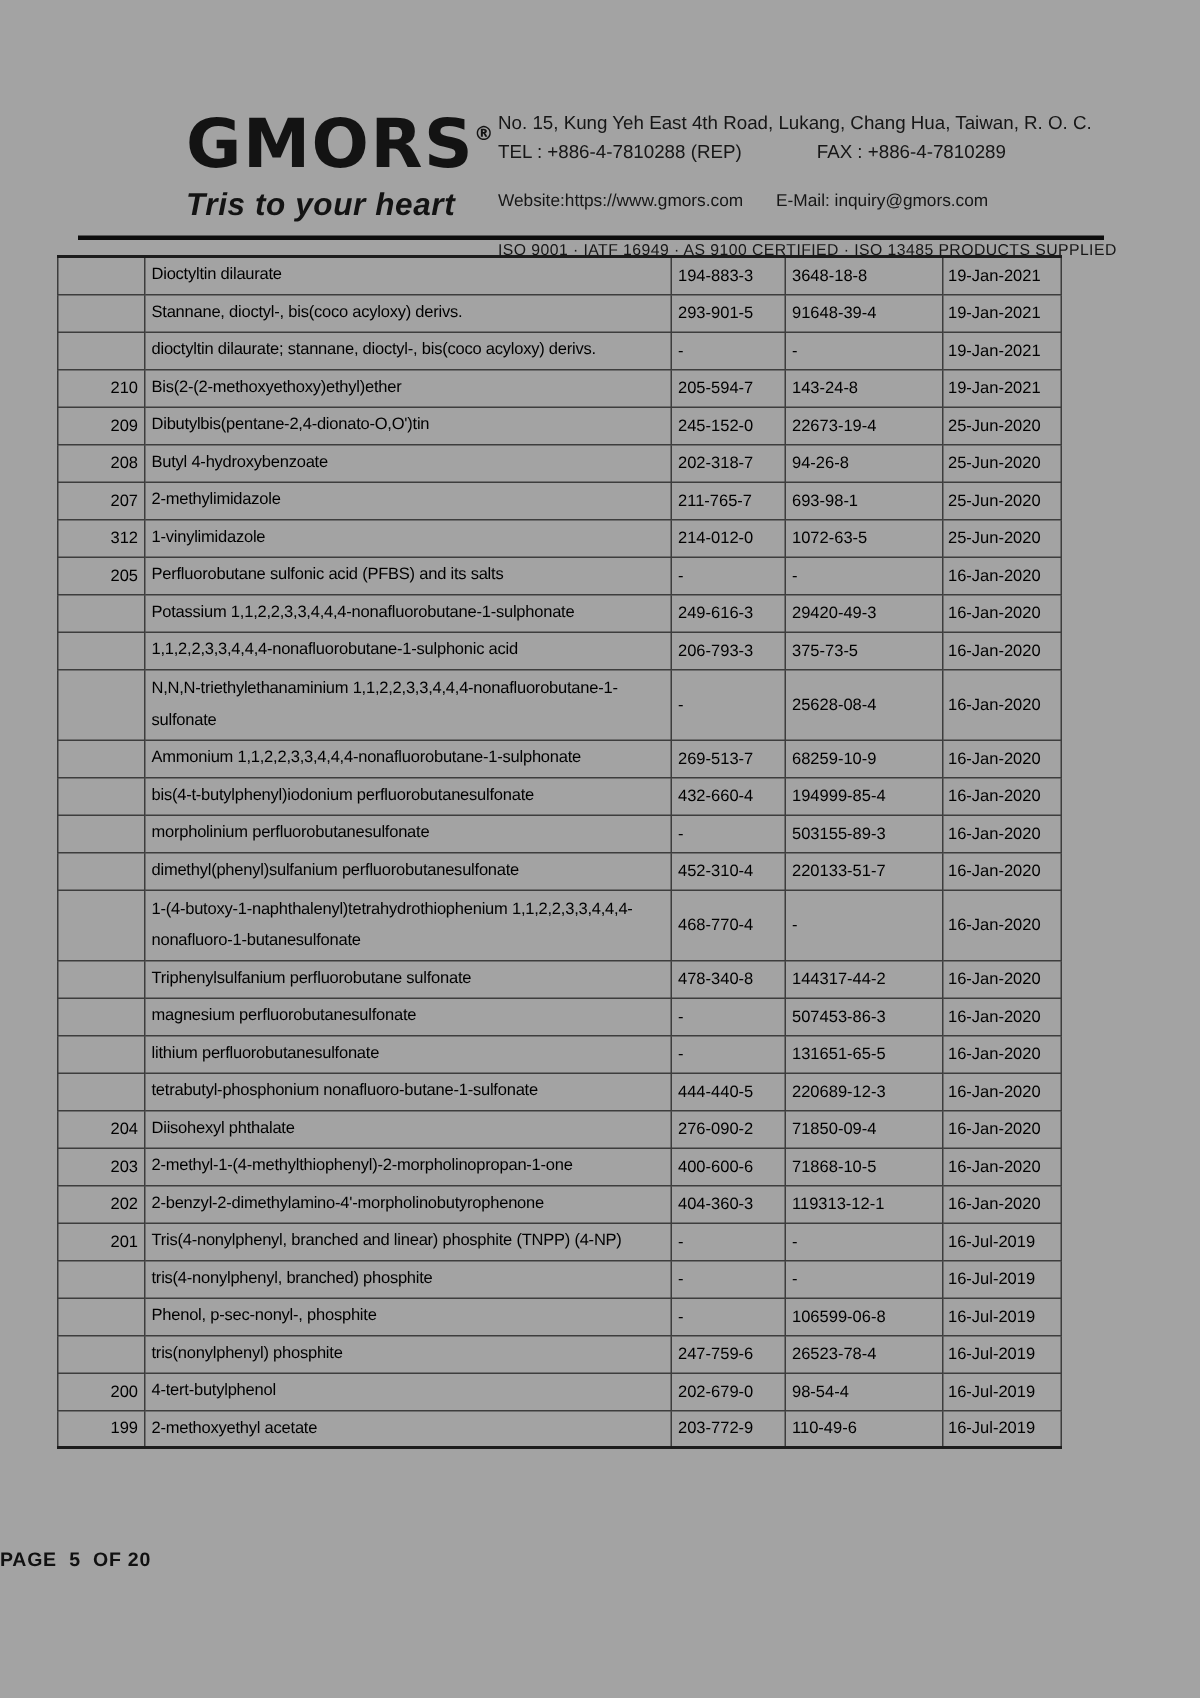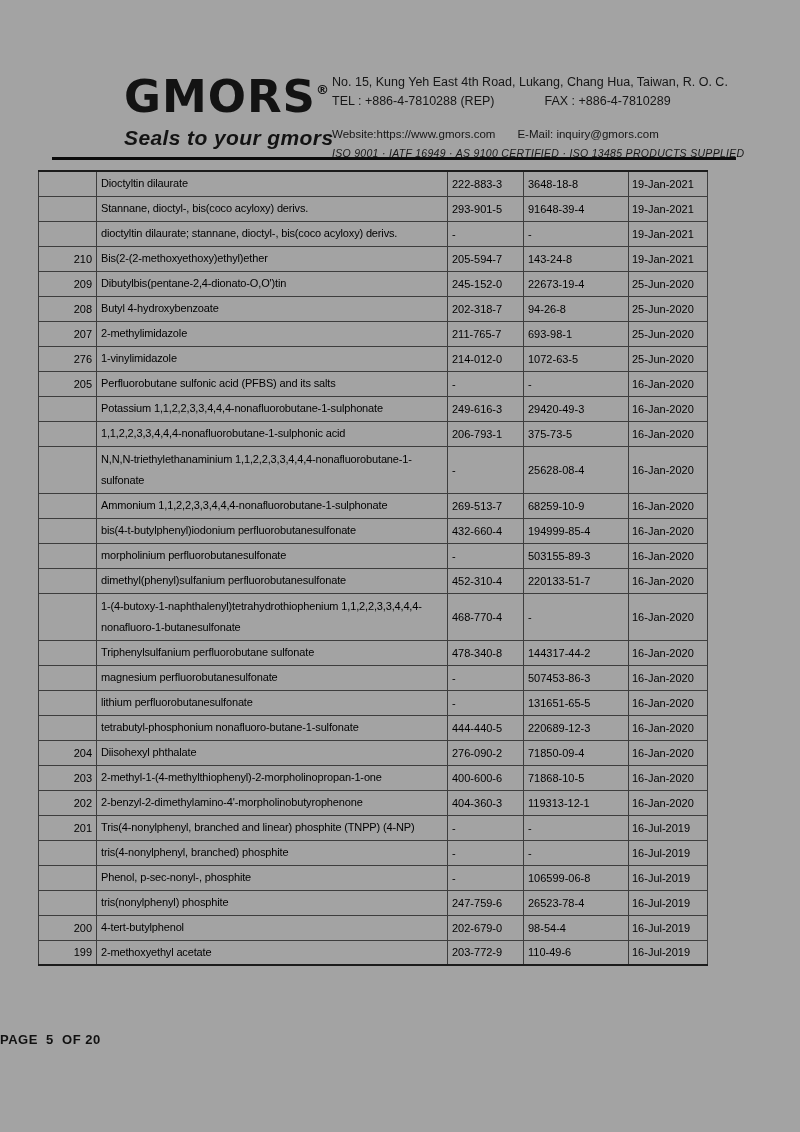--- a/index.html
+++ b/index.html
@@ -18,21 +18,21 @@
   .reg-mark { font-size:13px; vertical-align:18px; font-weight:bold; letter-spacing:0; }
   .tagline {
     font-style:italic; font-weight:bold; font-size:21px; line-height:24px;
     letter-spacing:0.4px; color:#131313; margin-top:5px; white-space:nowrap;
   }
   .company-block { position:absolute; left:332px; top:70px; width:420px; color:#161616; }
   .company-name { font-size:14px; font-weight:bold; line-height:17px; }
   .company-address { font-size:12.5px; line-height:15px; margin-top:5px; }
   .company-telfax { font-size:12.5px; line-height:15px; margin-top:4px; display:flex; gap:50px; }
   .company-webmail { font-size:11.5px; line-height:14px; margin-top:18px; display:flex; gap:22px; }
-  .company-certs { font-size:10.5px; font-style:italic; letter-spacing:0.3px; margin-top:6px; white-space:nowrap; }
+  .company-certs { font-size:10.5px; letter-spacing:0.3px; margin-top:20px; white-space:nowrap; }
   .header-rule { position:absolute; left:52px; top:157px; width:684px; height:3px; background:#0c0c0c; }
   
   table.substances {
     position:absolute; left:38px; top:170px; width:669px;
     border-collapse:collapse; table-layout:fixed;
     font-size:11px; color:#000;
     border-top:2px solid #1c1c1c; border-bottom:2px solid #1c1c1c;
     border-left:1px solid #2c2c2c; border-right:1px solid #2c2c2c;padding-left:33px;
   }
   td { border:1px solid #3d3d3d; height:25px; vertical-align:middle; padding:0 3px; overflow:hidden; }
@@ -48,21 +48,21 @@
     font-size:13px; font-weight:bold; letter-spacing:0.5px; white-space:pre; color:#111;
   }
 </style>
 </head>
 <body>
 
 <div class="page">
 
   <div class="logo-wrap">
     <div class="logo-text"><span>GMORS</span><span class="reg-mark">®</span></div>
-    <div class="tagline">Seals to your gmors</div>
+    <div class="tagline">Tris to your heart</div>
   </div>
 
   <div class="company-block">
     <div class="company-address">No. 15, Kung Yeh East 4th Road, Lukang, Chang Hua, Taiwan, R. O. C.</div>
     <div class="company-telfax">
       <span>TEL : +886-4-7810288 (REP)</span>
       <span>FAX : +886-4-7810289</span>
     </div>
     <div class="company-webmail">
       <span>Website:https://www.gmors.com</span>
@@ -78,21 +78,21 @@
       <col style="width:58px">
         <col style="width:351px">
         <col style="width:76px">
         <col style="width:105px">
         <col style="width:79px">
     </colgroup>
     <tbody>
         <tr class="entry-start">
       <td class="num"></td>
       <td class="name">Dioctyltin dilaurate</td>
-      <td class="ec">222-883-3</td>
+      <td class="ec">194-883-3</td>
       <td class="cas">3648-18-8</td>
       <td class="date">19-Jan-2021</td>
     </tr>
         <tr>
       <td class="num"></td>
       <td class="name">Stannane, dioctyl-, bis(coco acyloxy) derivs.</td>
       <td class="ec">293-901-5</td>
       <td class="cas">91648-39-4</td>
       <td class="date">19-Jan-2021</td>
     </tr>
@@ -125,21 +125,21 @@
       <td class="date">25-Jun-2020</td>
     </tr>
         <tr class="entry-start">
       <td class="num">207</td>
       <td class="name">2-methylimidazole</td>
       <td class="ec">211-765-7</td>
       <td class="cas">693-98-1</td>
       <td class="date">25-Jun-2020</td>
     </tr>
         <tr class="entry-start">
-      <td class="num">276</td>
+      <td class="num">312</td>
       <td class="name">1-vinylimidazole</td>
       <td class="ec">214-012-0</td>
       <td class="cas">1072-63-5</td>
       <td class="date">25-Jun-2020</td>
     </tr>
         <tr class="entry-start">
       <td class="num">205</td>
       <td class="name">Perfluorobutane sulfonic acid (PFBS) and its salts</td>
       <td class="ec">-</td>
       <td class="cas">-</td>
@@ -148,21 +148,21 @@
         <tr>
       <td class="num"></td>
       <td class="name">Potassium 1,1,2,2,3,3,4,4,4-nonafluorobutane-1-sulphonate</td>
       <td class="ec">249-616-3</td>
       <td class="cas">29420-49-3</td>
       <td class="date">16-Jan-2020</td>
     </tr>
         <tr>
       <td class="num"></td>
       <td class="name">1,1,2,2,3,3,4,4,4-nonafluorobutane-1-sulphonic acid</td>
-      <td class="ec">206-793-1</td>
+      <td class="ec">206-793-3</td>
       <td class="cas">375-73-5</td>
       <td class="date">16-Jan-2020</td>
     </tr>
         <tr class="tall">
       <td class="num"></td>
       <td class="name">N,N,N-triethylethanaminium 1,1,2,2,3,3,4,4,4-nonafluorobutane-1-
 sulfonate</td>
       <td class="ec">-</td>
       <td class="cas">25628-08-4</td>
       <td class="date">16-Jan-2020</td>

